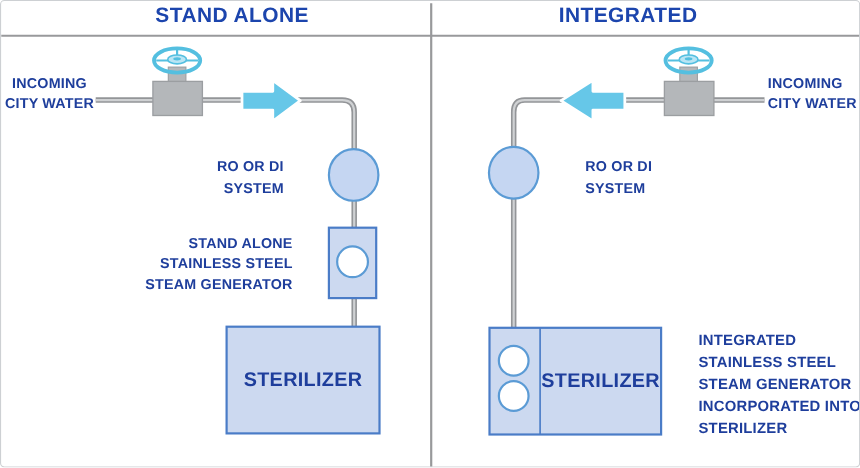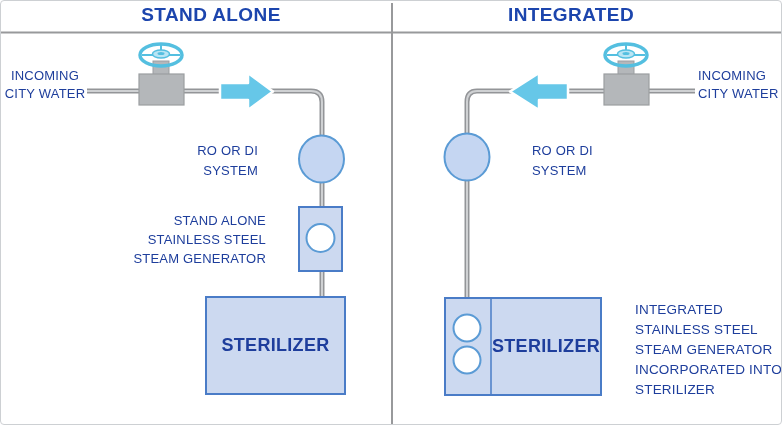--- a/index.html
+++ b/index.html
@@ -9,21 +9,21 @@
     background:#ffffff;
     border:1.5px solid #cdd0d3;
     border-radius:4px;
     box-sizing:border-box;
     overflow:hidden;
     font-family:"Liberation Sans","DejaVu Sans",sans-serif;
   }
   .lbl{
     position:absolute;
     color:var(--text-blue);
-    font-weight:normal;
+    font-weight:bold;
     white-space:pre-line;
     line-height:18px;
     font-size:13px;
     letter-spacing:.2px;
   }
   .title{
     position:absolute;
     top:3px;width:340px;
     text-align:center;
     color:var(--title-blue);

